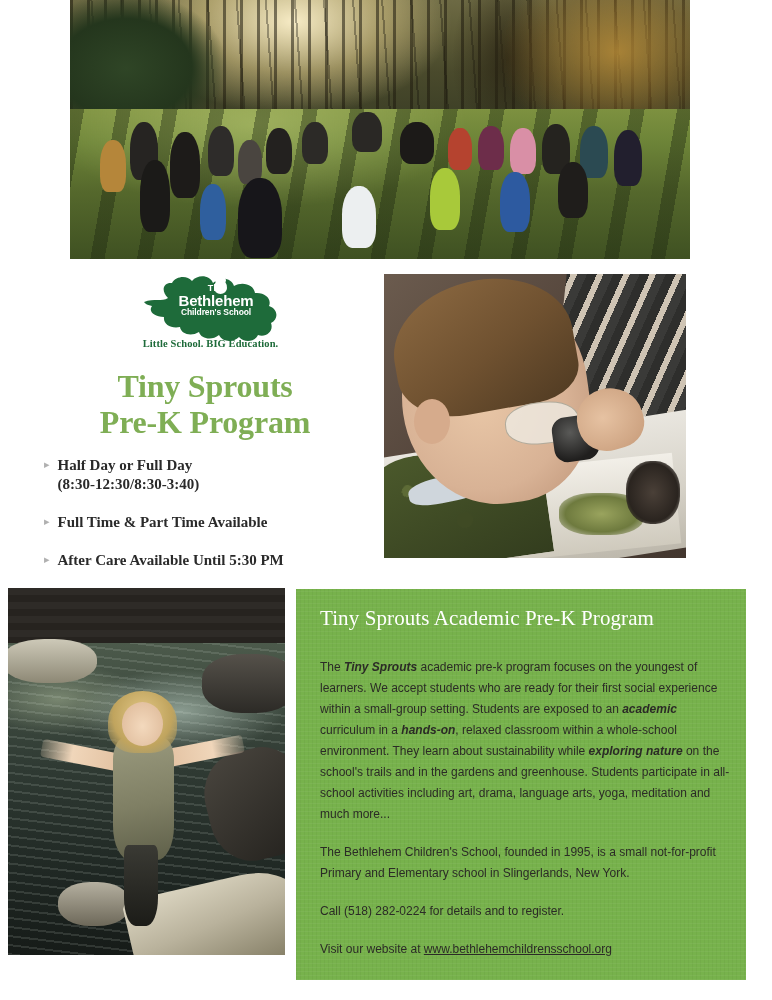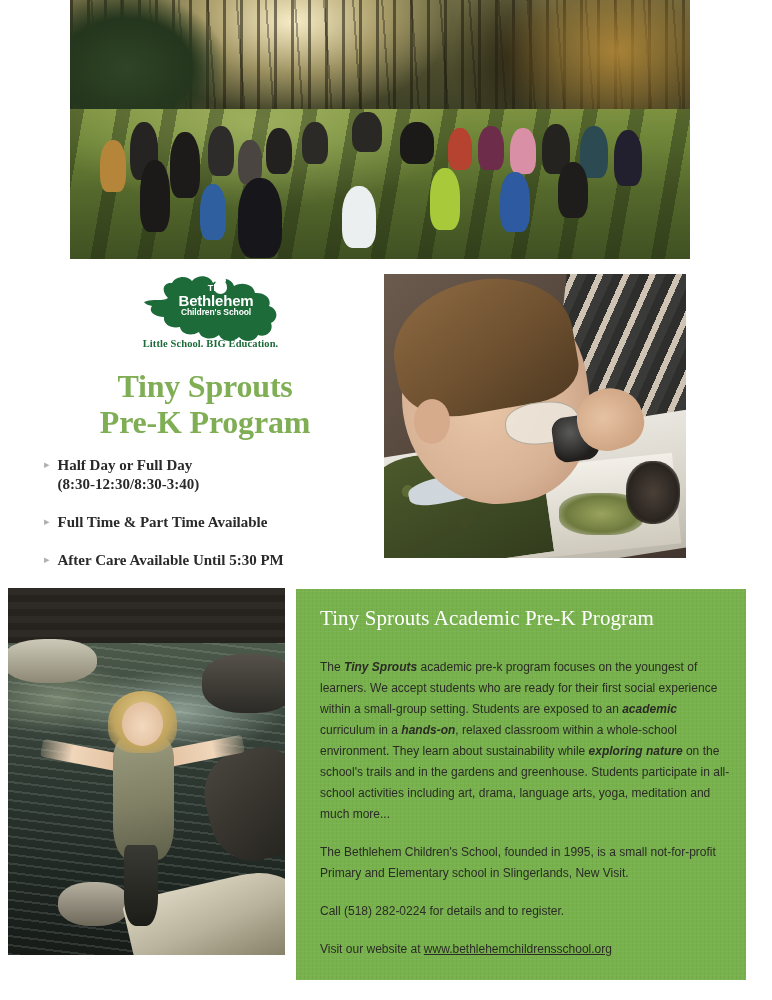--- a/index.html
+++ b/index.html
@@ -407,17 +407,17 @@
   <div class="pg-body"></div>
   <div class="pg-boot"></div>
   <div class="pg-hair"></div>
   <div class="pg-head"></div>
 </div>
 
 <div class="green-panel">
   <div class="gp-title">Tiny Sprouts Academic Pre-K Program</div>
   <div class="gp-body">
     <p><span>The </span><b>Tiny Sprouts</b><span> academic pre-k program focuses on the youngest of learners. We accept students who are ready for their first social experience within a small-group setting. Students are exposed to an </span><b>academic</b><span> curriculum in a </span><b>hands-on</b><span>, relaxed classroom within a whole-school environment. They learn about sustainability while </span><b>exploring nature</b><span> on the school's trails and in the gardens and greenhouse. Students participate in all-school activities including art, drama, language arts, yoga, meditation and much more...</span></p>
-    <p>The Bethlehem Children's School, founded in 1995, is a small not-for-profit Primary and Elementary school in Slingerlands, New Visit.</p>
+    <p>The Bethlehem Children's School, founded in 1995, is a small not-for-profit Primary and Elementary school in Slingerlands, New York.</p>
     <p>Call (518) 282-0224 for details and to register.</p>
     <p><span>Visit our website at </span><a class="gp-link" href="#">www.bethlehemchildrensschool.org</a></p>
   </div>
 </div>
 
 </body></html>

